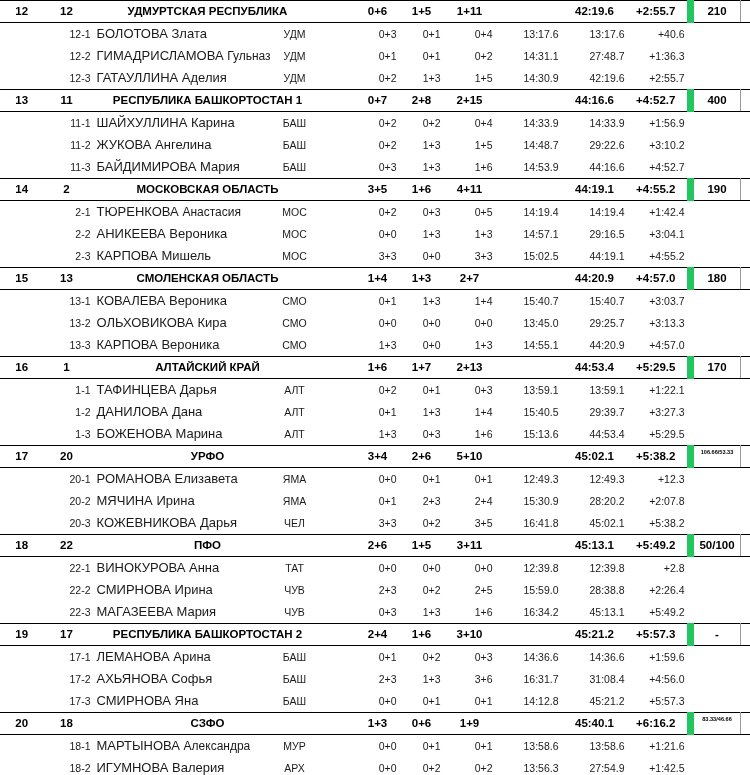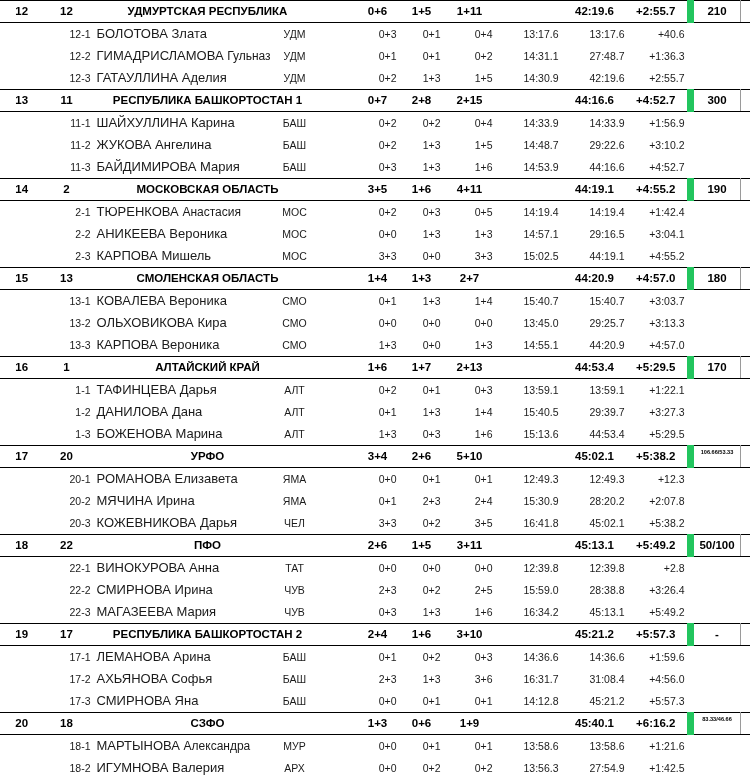--- a/index.html
+++ b/index.html
@@ -193,21 +193,21 @@
         <td class="cell-rank">13</td>
         <td class="cell-bib">11</td>
         <td class="cell-teamname" colspan="2">РЕСПУБЛИКА БАШКОРТОСТАН 1</td>
         <td class="cell-gap"></td>
         <td class="num shoot">0+7</td>
         <td class="num shoot">2+8</td>
         <td class="num shoot">2+15</td>
         <td class="num"></td>
         <td class="num">44:16.6</td>
         <td class="num">+4:52.7</td>
-        <td class="cell-pts">300</td>
+        <td class="cell-pts">400</td>
         <td class="cell-last"></td>
       </tr>
       <tr class="athlete-row">
         <td class=""></td>
         <td class="cell-legno">11-1</td>
         <td class="cell-athlete"><span class="surname">ШАЙХУЛЛИНА </span><span class="given">Карина</span></td>
         <td class="cell-abbr">БАШ</td>
         <td class="cell-gap"></td>
         <td class="num shoot">0+2</td>
         <td class="num shoot">0+2</td>
@@ -519,21 +519,21 @@
         <td class=""></td>
         <td class="cell-legno">22-2</td>
         <td class="cell-athlete"><span class="surname">СМИРНОВА </span><span class="given">Ирина</span></td>
         <td class="cell-abbr">ЧУВ</td>
         <td class="cell-gap"></td>
         <td class="num shoot">2+3</td>
         <td class="num shoot">0+2</td>
         <td class="num shoot">2+5</td>
         <td class="num">15:59.0</td>
         <td class="num">28:38.8</td>
-        <td class="num">+3:26.4</td>
+        <td class="num">+2:26.4</td>
         <td class=""></td>
         <td class=""></td>
       </tr>
       <tr class="athlete-row">
         <td class=""></td>
         <td class="cell-legno">22-3</td>
         <td class="cell-athlete"><span class="surname">МАГАЗЕЕВА </span><span class="given">Мария</span></td>
         <td class="cell-abbr">ЧУВ</td>
         <td class="cell-gap"></td>
         <td class="num shoot">0+3</td>

